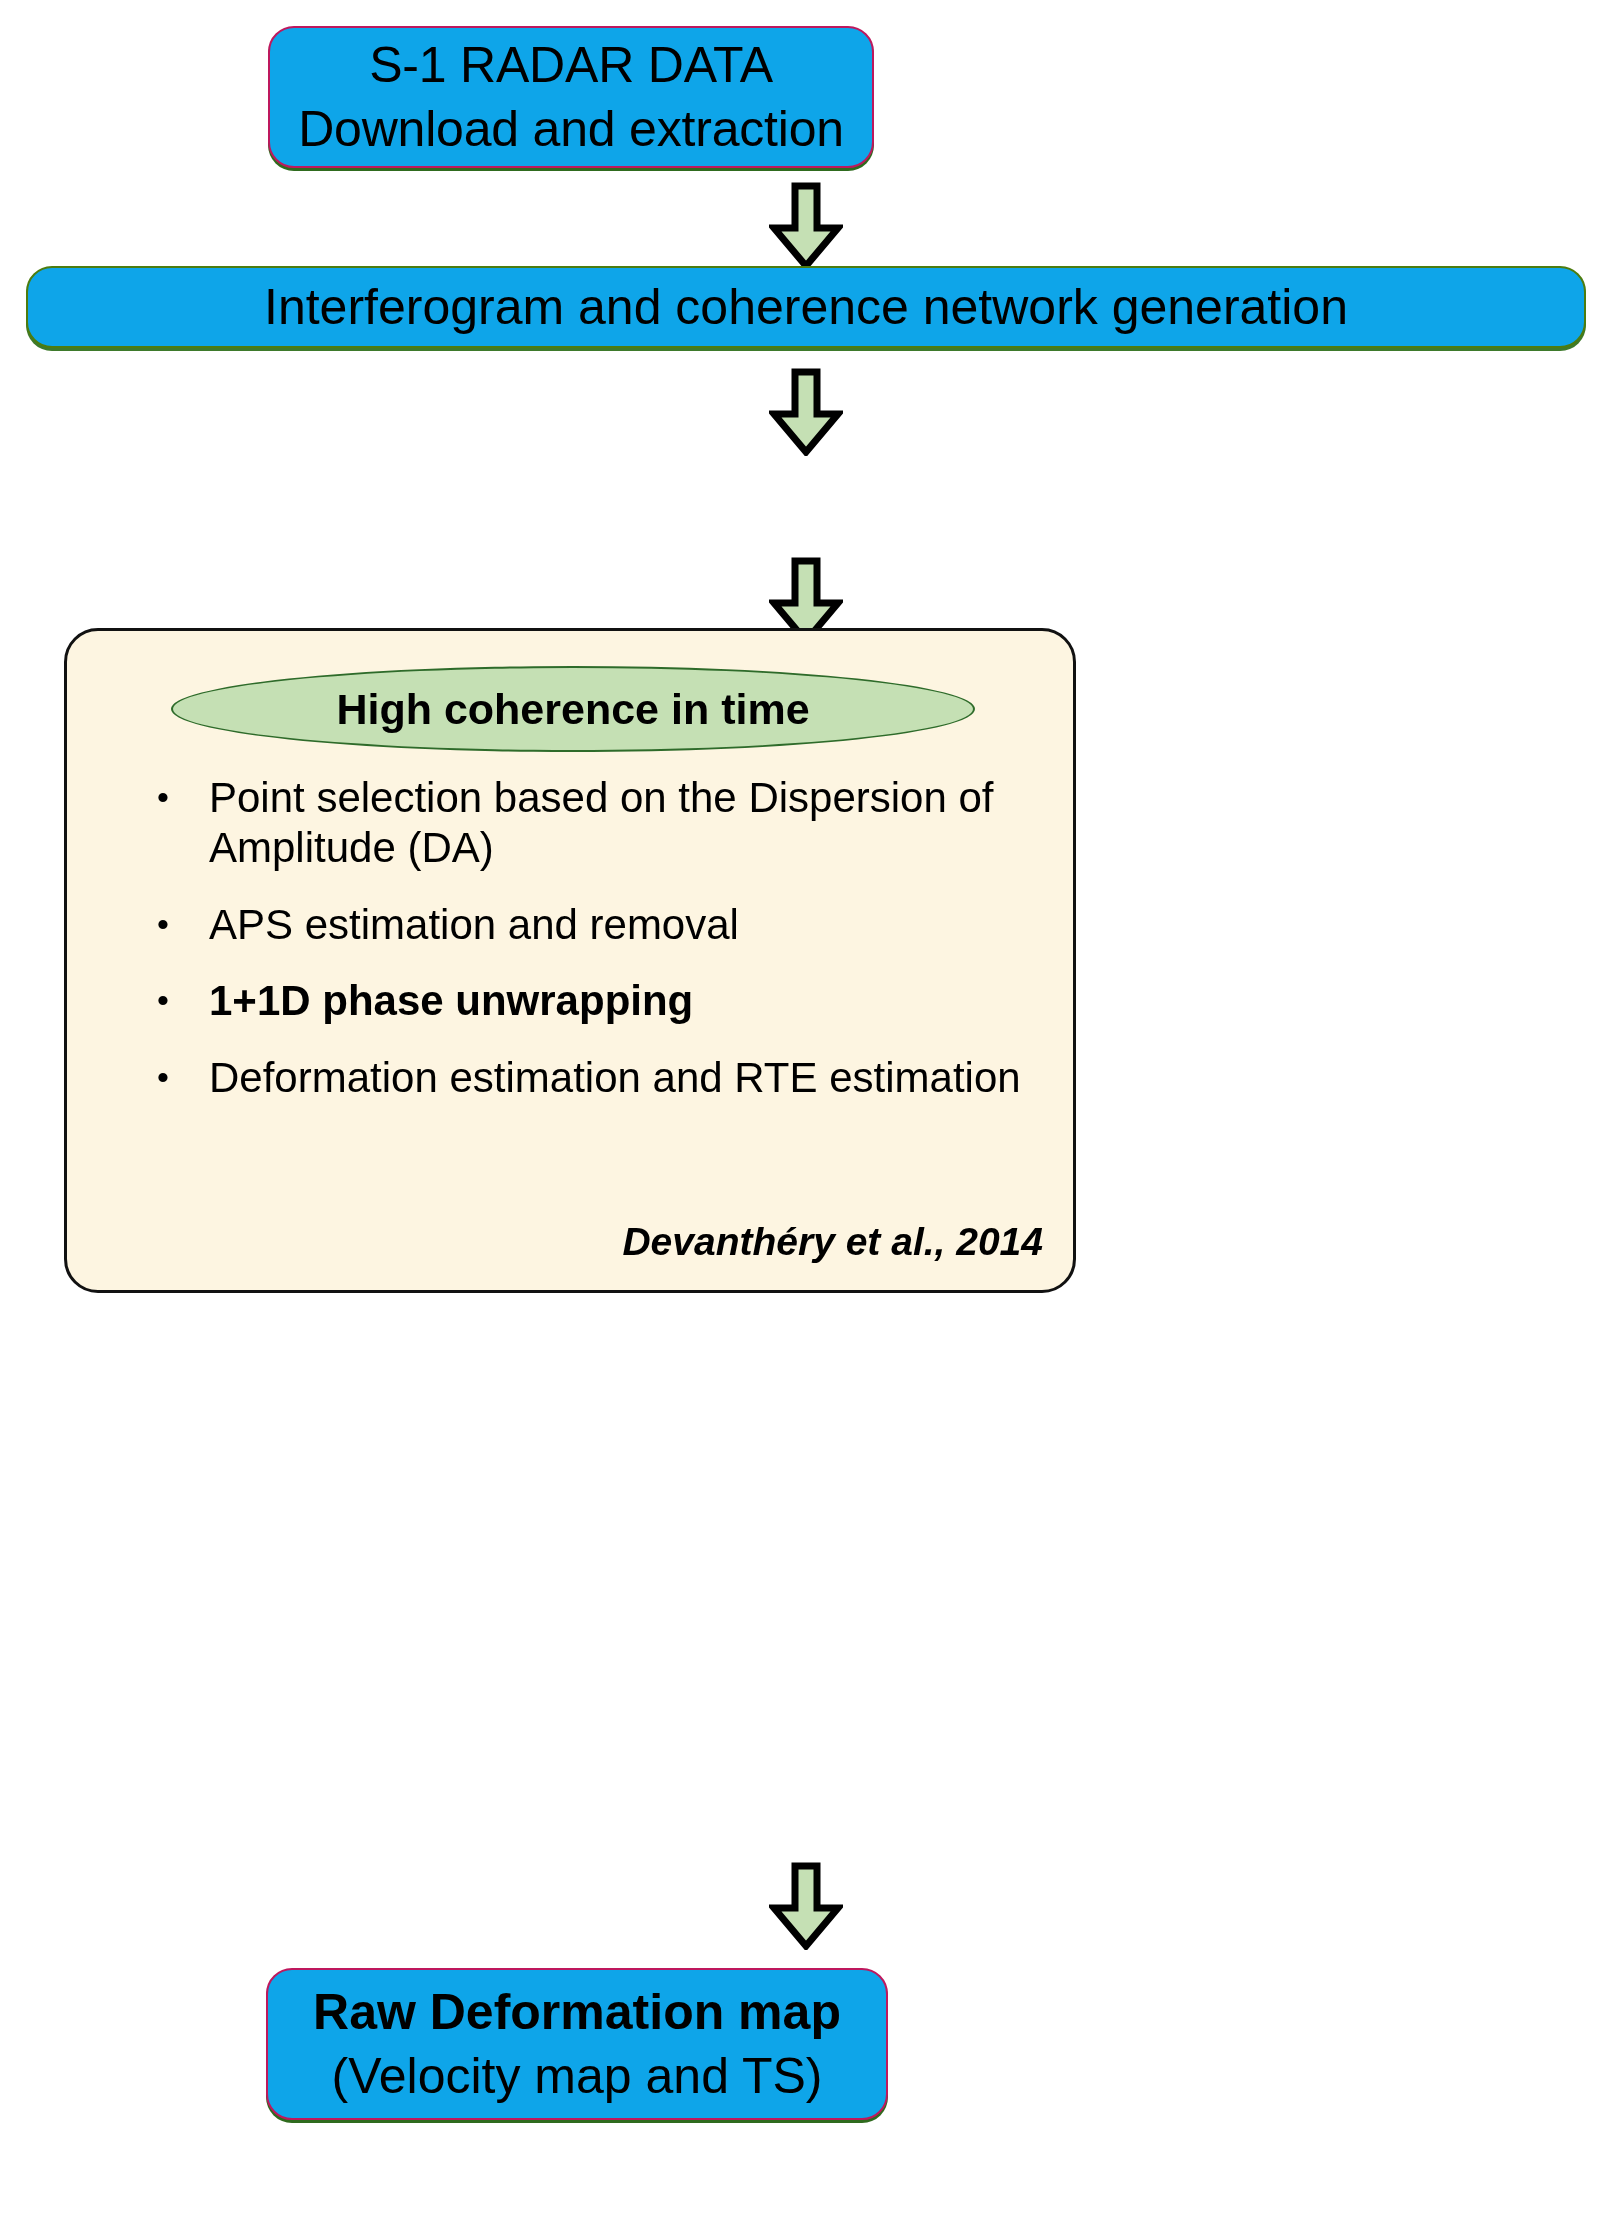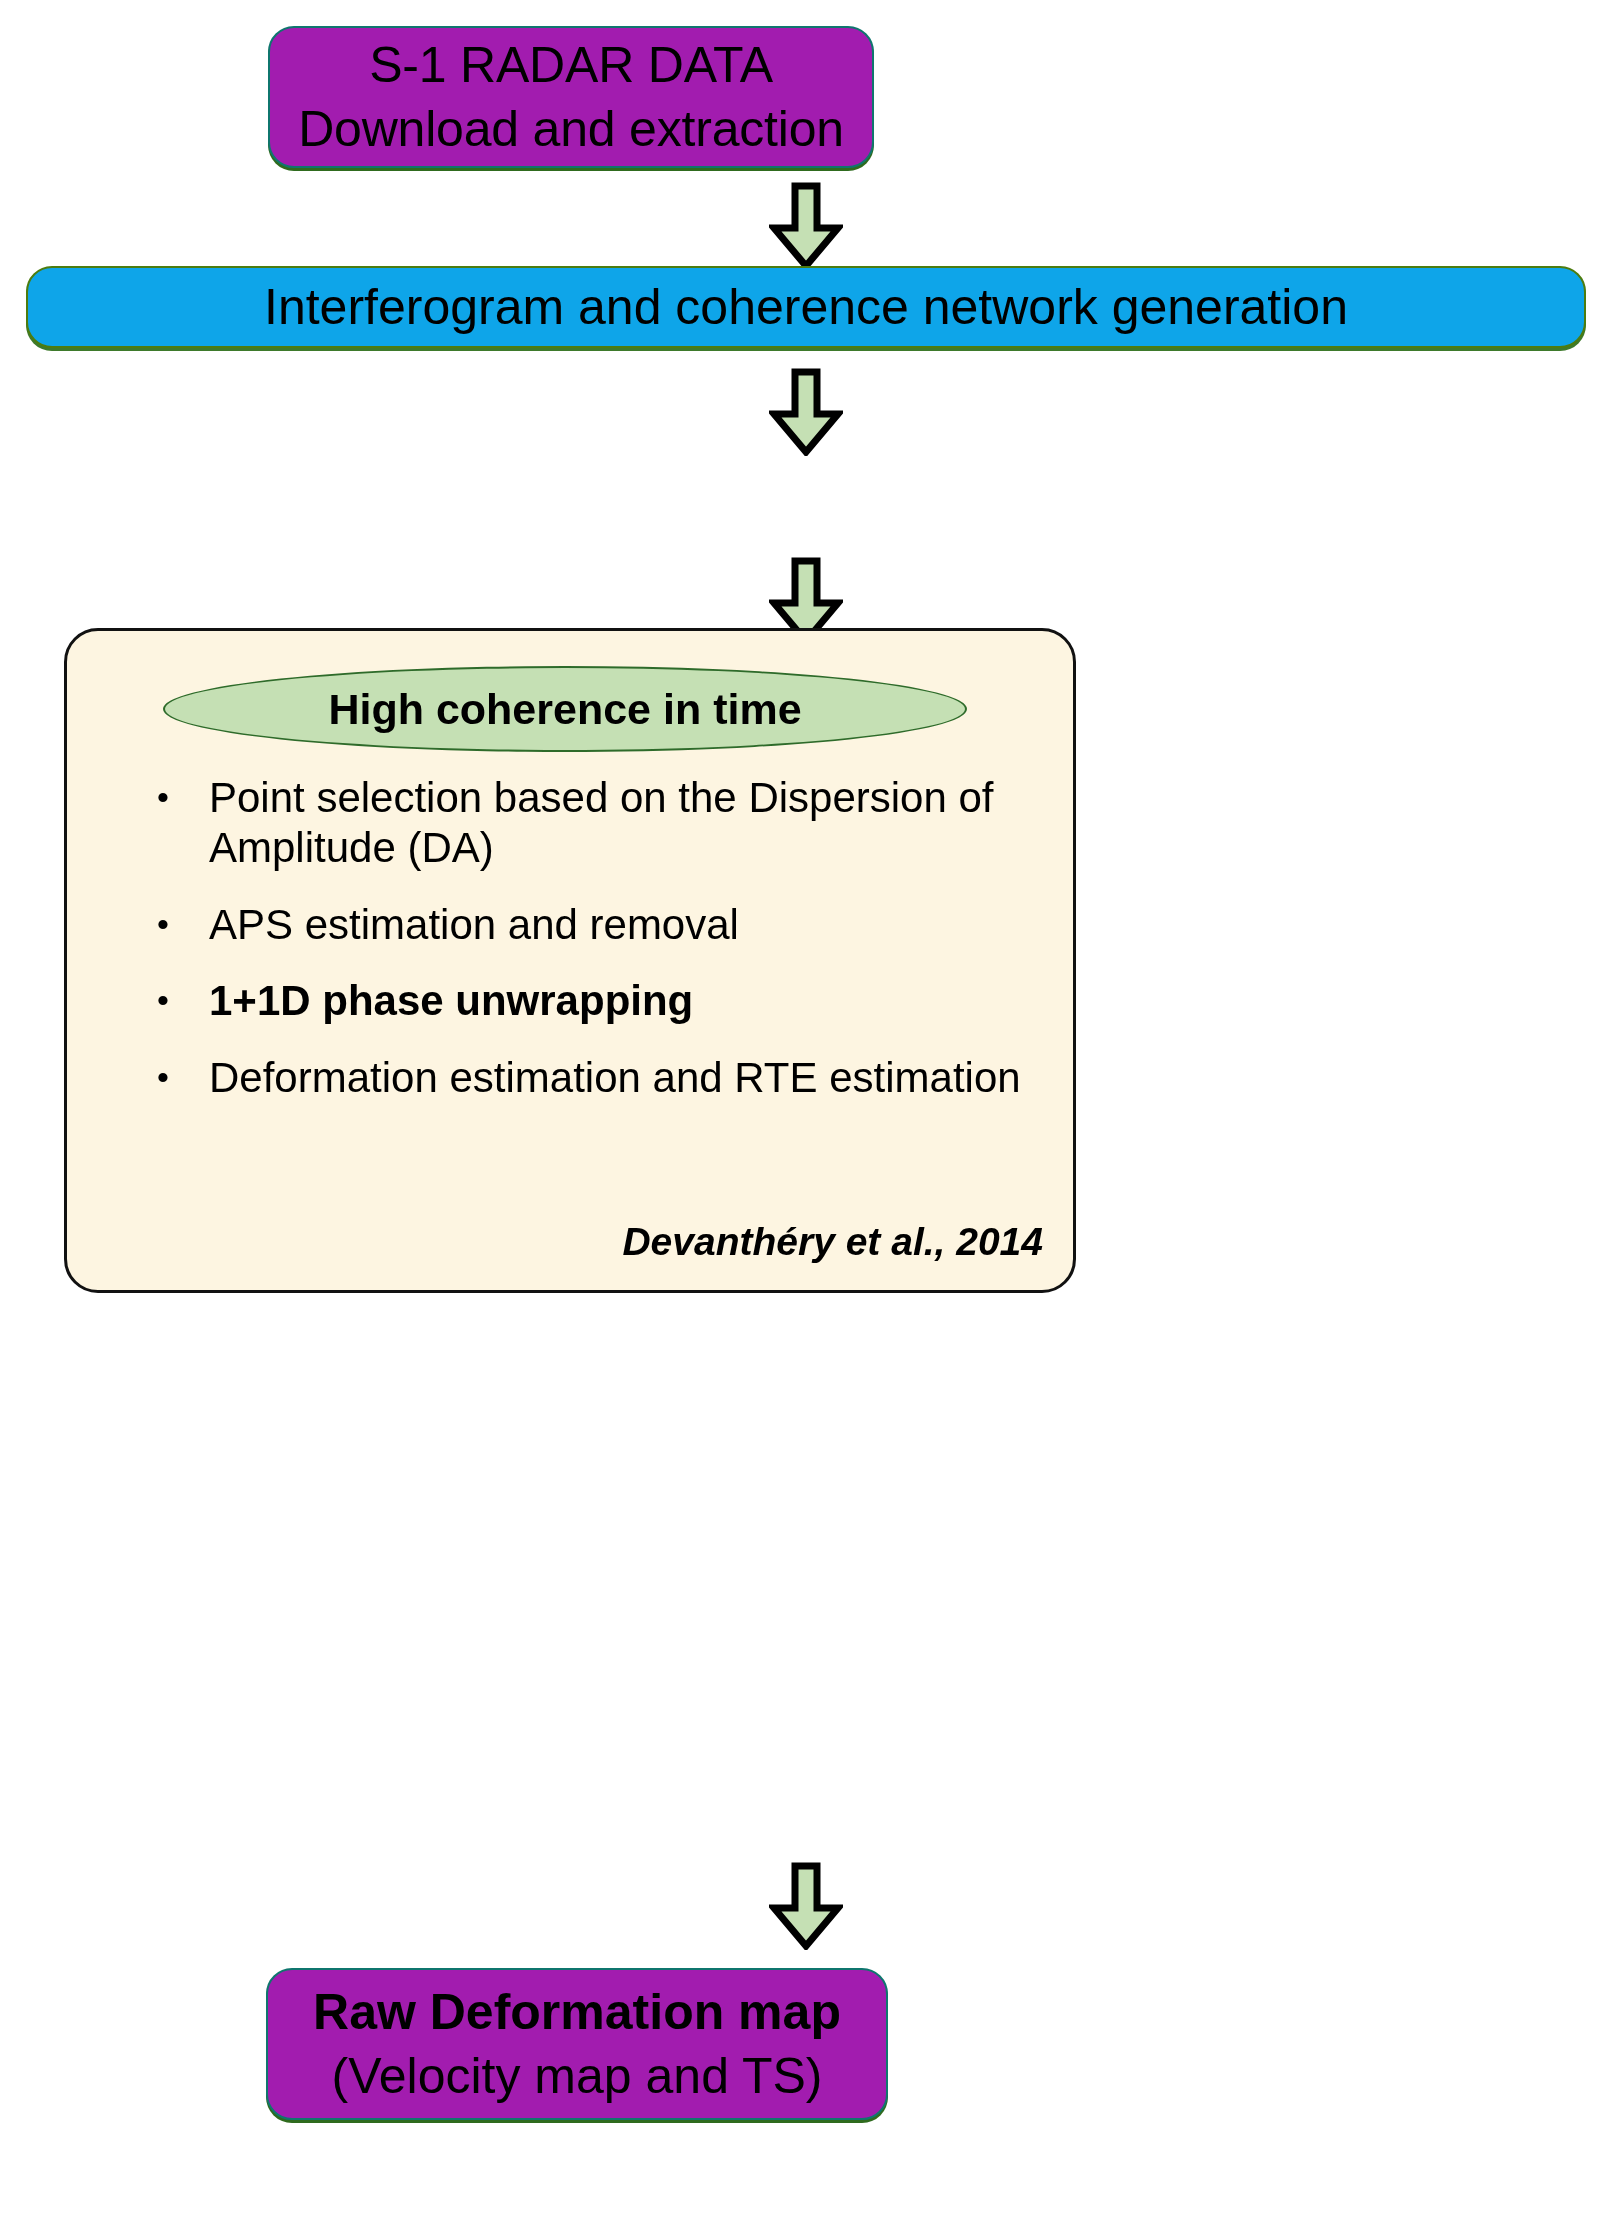--- a/index.html
+++ b/index.html
@@ -29,22 +29,22 @@
     flex-direction: column;
     align-items: center;
     justify-content: center;
     text-align: center;
     color: #000000;
     line-height: 1.16;
     border-radius: 26px;
   }
 
   .node-bright {
-    background: #a21caf;
-    border: 2px solid #0f766e;
+    background: #0ea5e9;
+    border: 2px solid #be185d;
     box-shadow: 0 3px 0 0 #2F6B1E;
   }
 
   .node-pale {
     background: #0ea5e9;
     border: 2px solid #4d7c0f;
     box-shadow: 0 3px 0 0 #3E7A2B;
   }
 
   .line {
@@ -88,21 +88,21 @@
     width: 1012px; height: 665px;
     box-sizing: border-box;
     background: #FDF5E1;
     border: 3px solid #111111;
     border-radius: 34px;
   }
 
   
   #ellipse-high-coherence {
     position: absolute;
-    left: 96px;  top: 35px;
+    left: 104px;  top: 35px;
     width: 800px; height: 82px;
     background: #C5E0B4;
     border: 2px solid #2E6B2A;
     border-radius: 50%;
     display: flex;
     align-items: center;
     justify-content: center;
     font-size: 43px;
     font-weight: bold;
     color: #000000;

